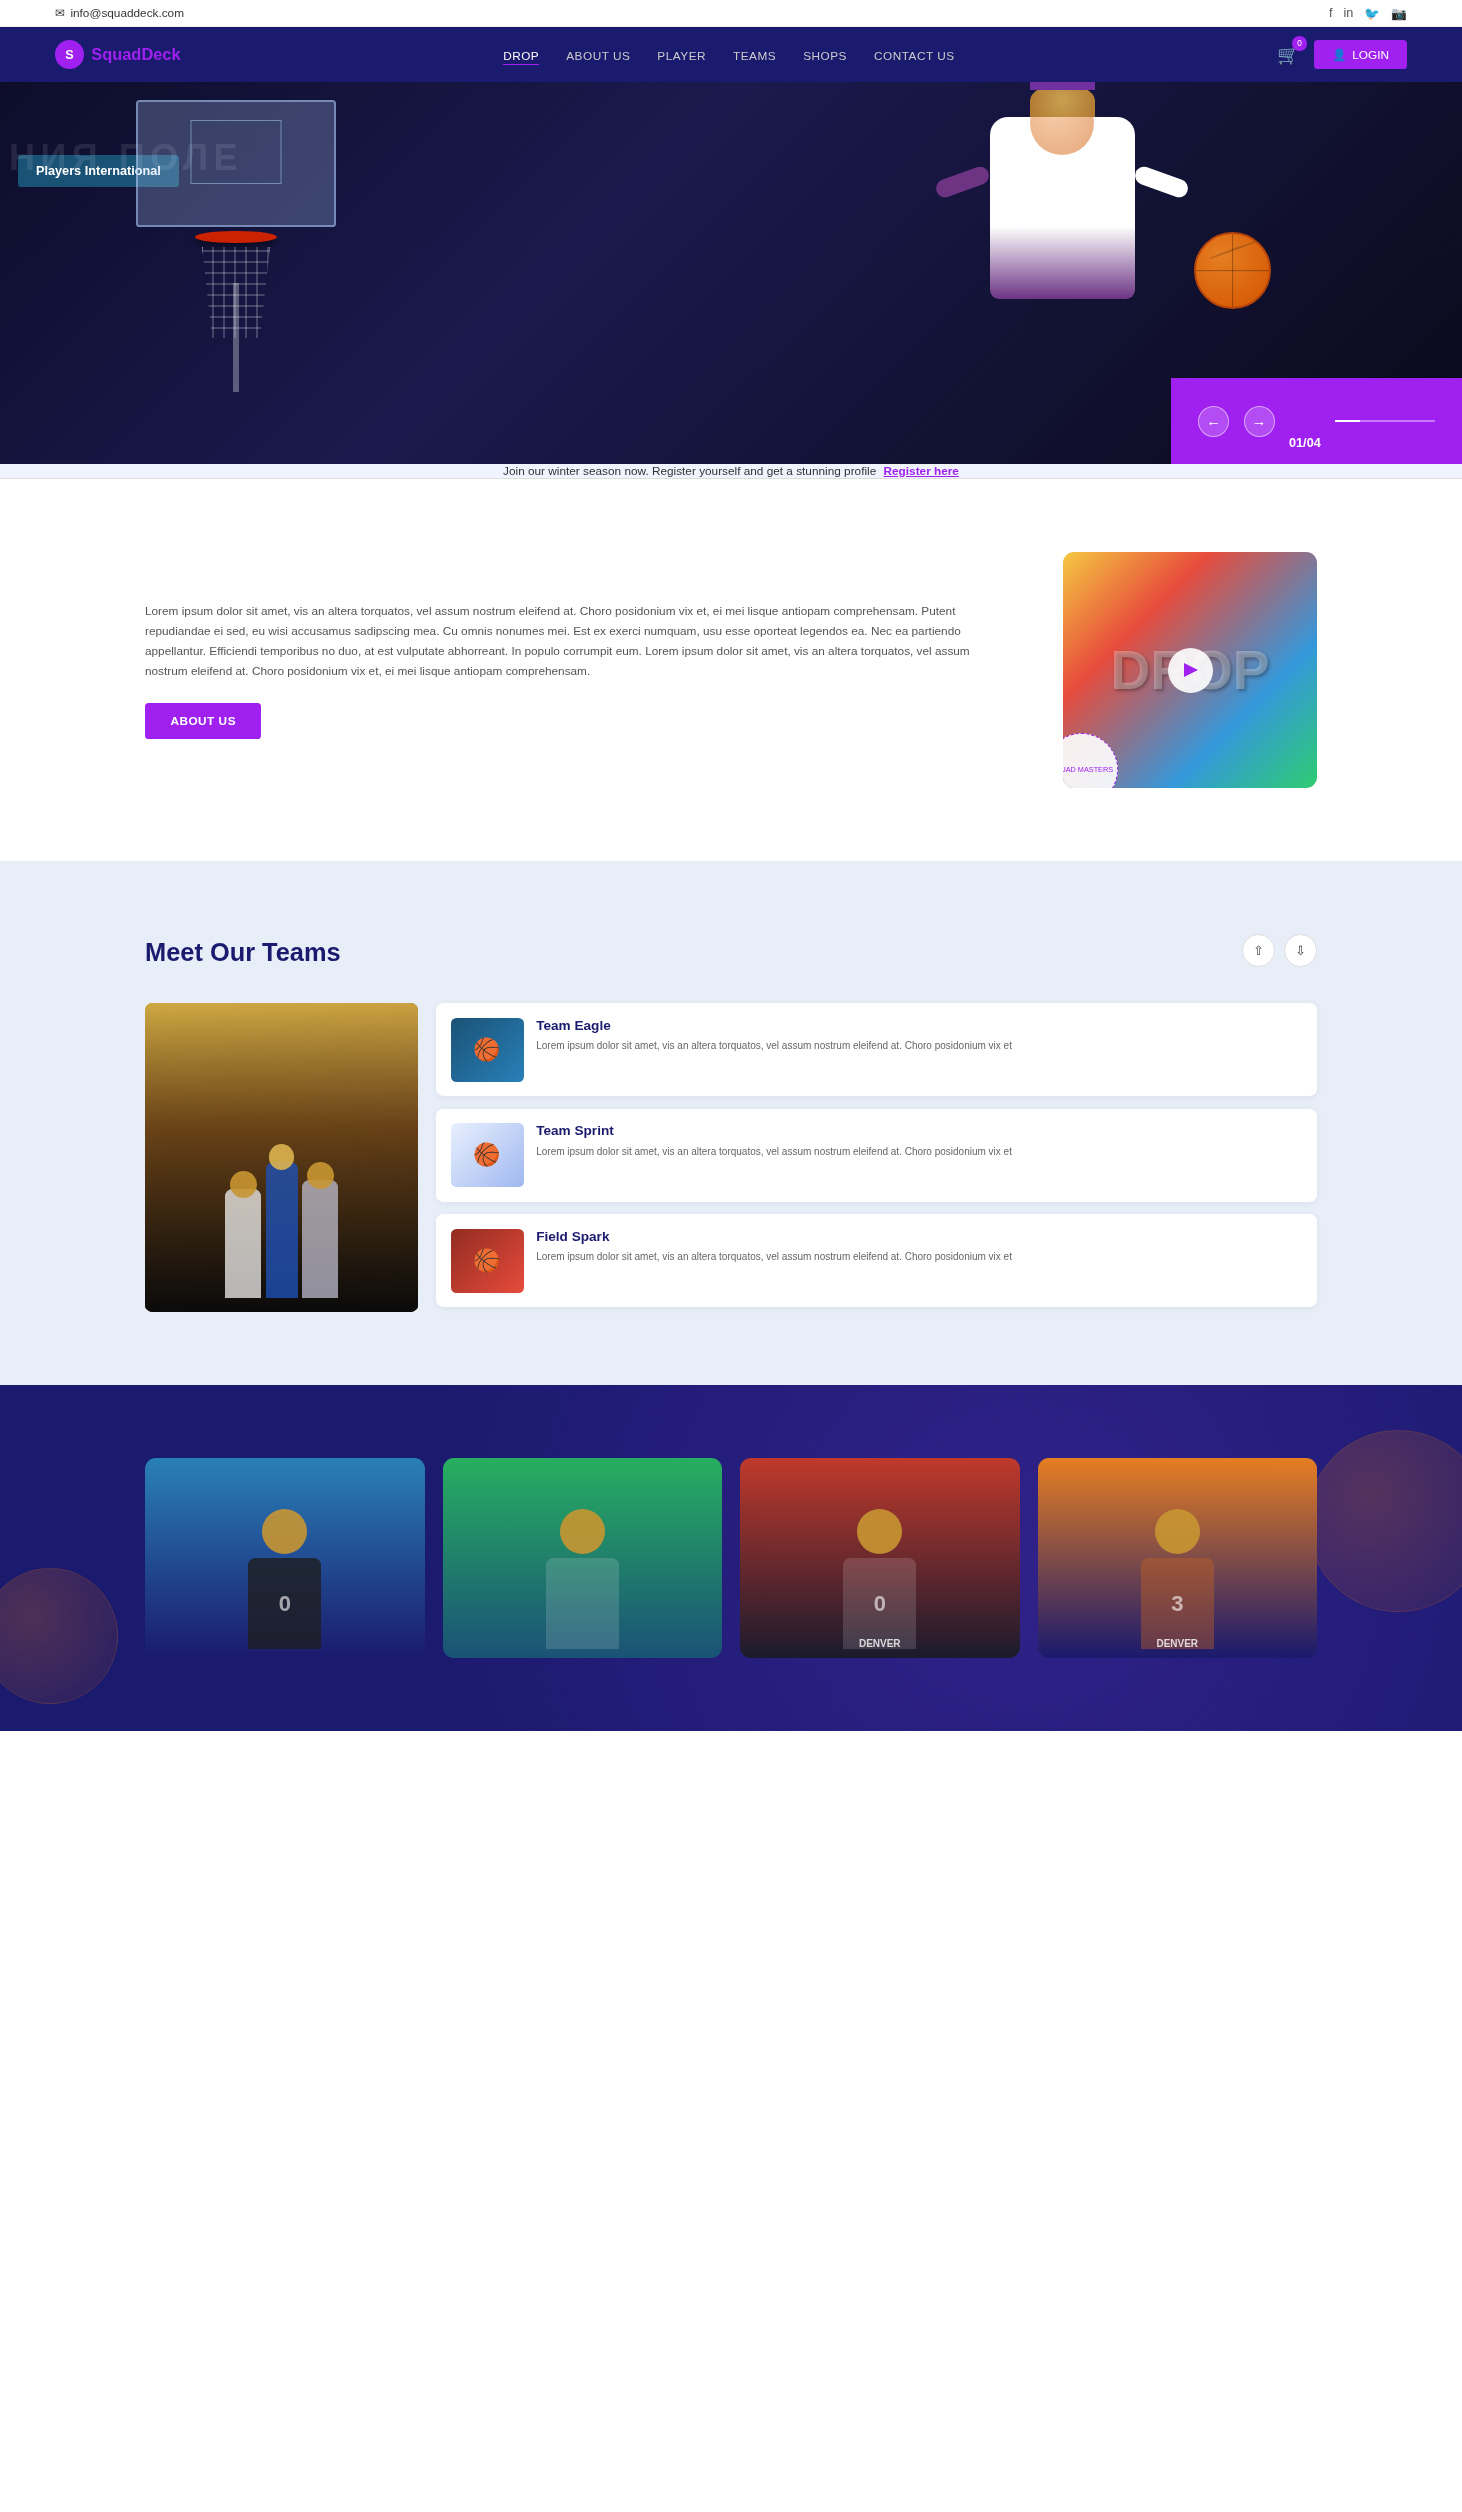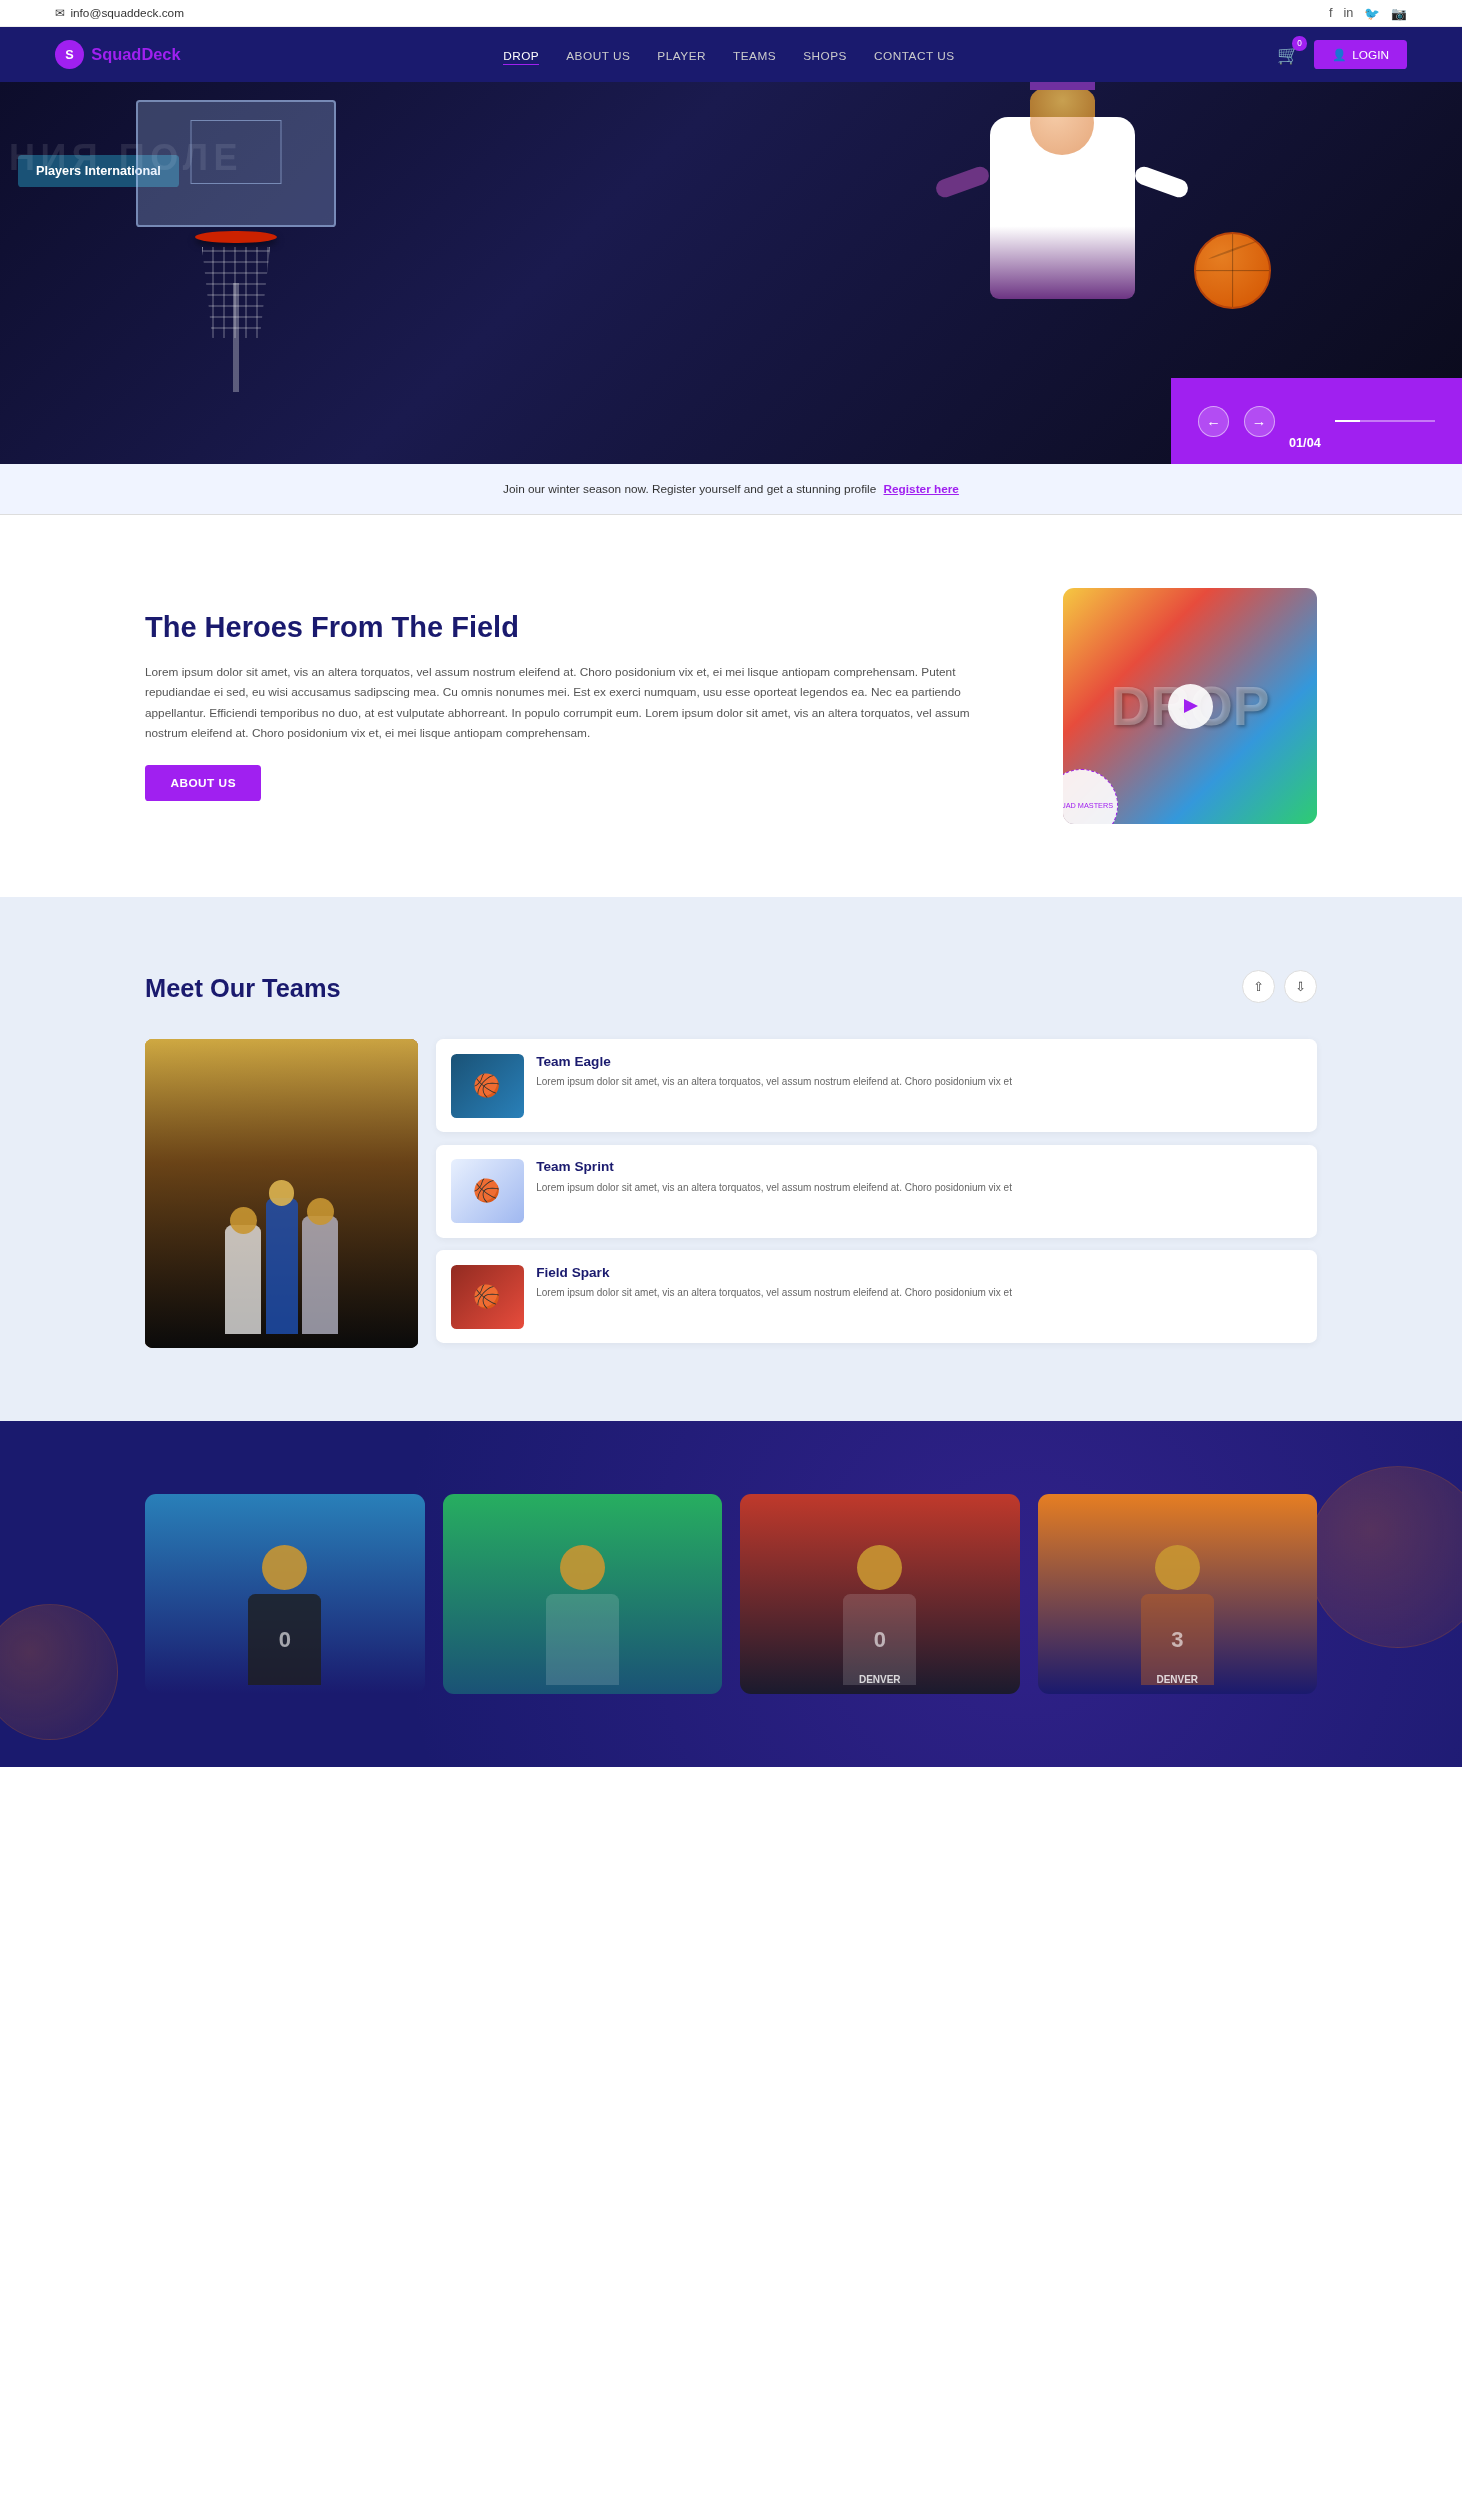--- a/index.html
+++ b/index.html
@@ -101,21 +101,21 @@
       position: absolute;
       left: 0; top: 0;
       width: 25%;
       height: 100%;
       background: #fff;
     }
 
     
     .register-banner {
       background: #f0f4ff;
-      padding: 18px 55px;
+      padding: 0 55px;
       display: flex;
       justify-content: center;
       align-items: center;
       gap: 7.3px;
       font-size: 11.8px;
       color: #333;
       border-bottom: 0.9px solid #ddd;
     }
     .register-banner a { color: #a020f0; text-decoration: underline; font-weight: bold; }
 
@@ -442,21 +442,20 @@
   </div>
 </div>
 
 <div class="register-banner">
   <span>Join our winter season now. Register yourself and get a stunning profile</span>
   <a href="#">Register here</a>
 </div>
 
 <section class="heroes-section">
   <div class="heroes-content">
-    <h2>The Heroes From The Field</h2>
     <p>Lorem ipsum dolor sit amet, vis an altera torquatos, vel assum nostrum eleifend at. Choro posidonium vix et, ei mei lisque antiopam comprehensam. Putent repudiandae ei sed, eu wisi accusamus sadipscing mea. Cu omnis nonumes mei. Est ex exerci numquam, usu esse oporteat legendos ea. Nec ea partiendo appellantur. Efficiendi temporibus no duo, at est vulputate abhorreant. In populo corrumpit eum. Lorem ipsum dolor sit amet, vis an altera torquatos, vel assum nostrum eleifend at. Choro posidonium vix et, ei mei lisque antiopam comprehensam.</p>
     <button class="about-btn">ABOUT US</button>
   </div>
   <div class="heroes-video">
     <div class="heroes-video-bg">
       <div class="video-overlay-text">DROP</div>
       <div class="play-btn"></div>
     </div>
     <div class="heroes-stamp">
       <span>SQUAD MASTERS</span>

